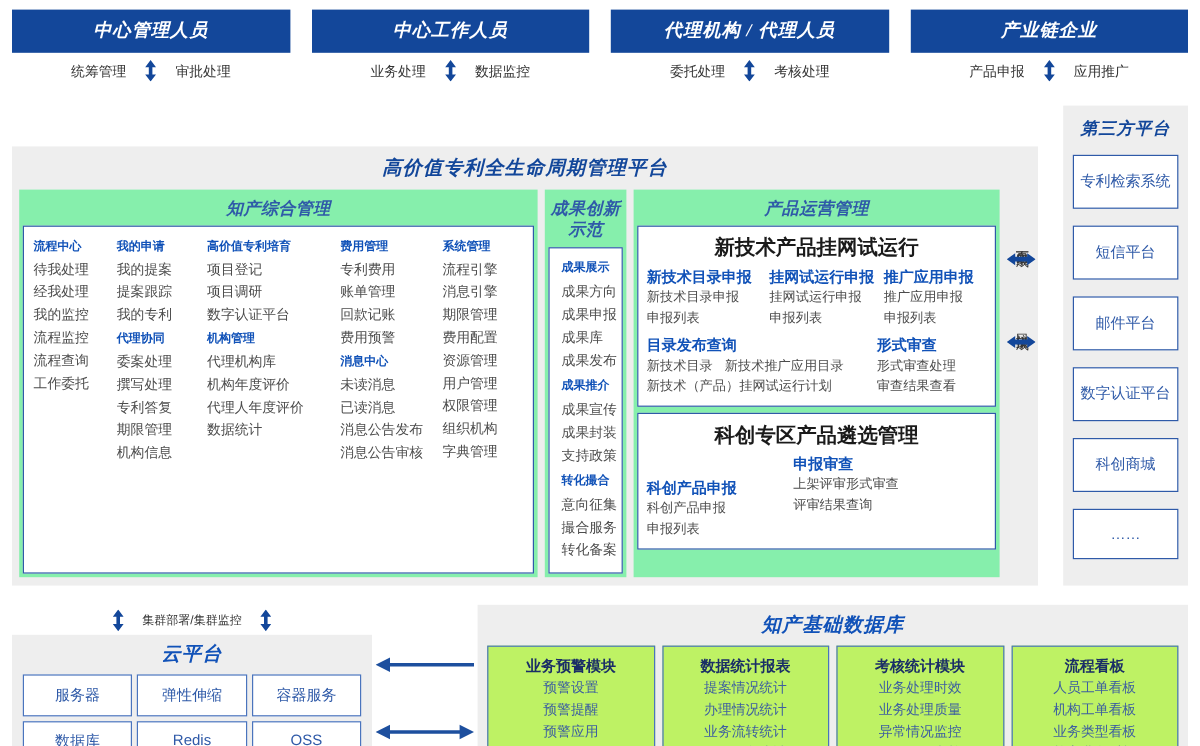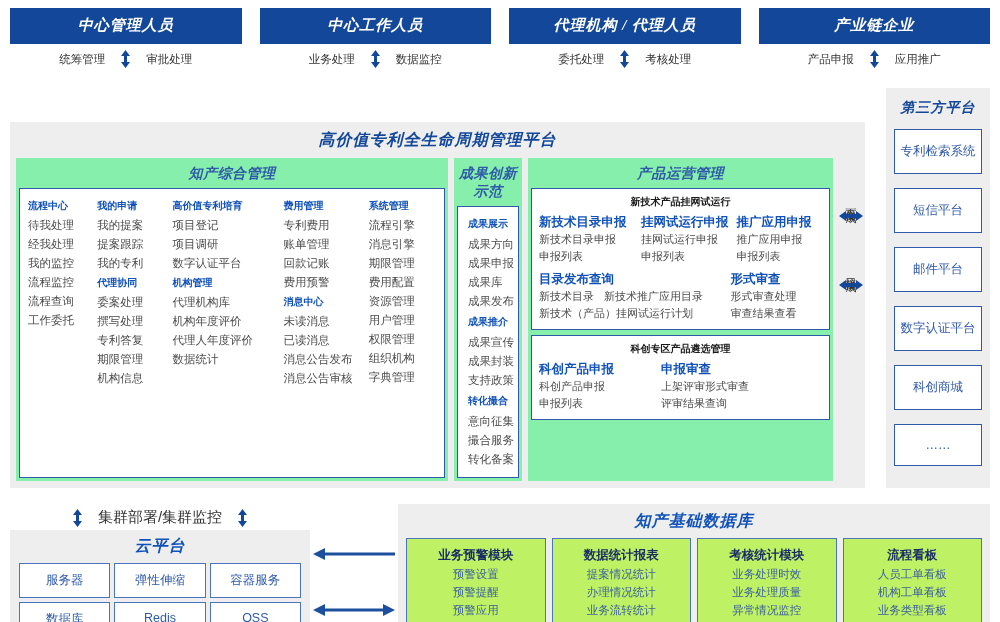--- a/index.html
+++ b/index.html
@@ -73,33 +73,33 @@
   #panel-achievement .grp { line-height:22px; }
 
   
   #panel-product { width:305px; }
   #panel-product .panel-body {
     border:none; background:transparent; padding:0;
     display:flex; flex-direction:column; gap:5px;
   }
   .subbox { background:#fff; border:1.5px solid #2f5aa8; padding:5px 7px 7px 7px; }
   .subbox-title {
-    text-align:center; font-weight:bold; font-size:10px;
+    text-align:center; font-weight:bold; font-size:17px;
     color:#1a1a1a; padding:1px 0 5px 0;
   }
   .prow { display:flex; }
   .prow .col { }
   #panel-product .grp { font-size:12.5px; line-height:17px; }
   #panel-product .itm { font-size:11px; line-height:17px; }
   .pc1 { width:105px; }
   .pc2 { width:98px; }
   .pc3 { width:88px; }
   .qc1 { width:195px; }
   .qc2 { width:93px; }
-  .kc1 { width:122px; }
+  .kc1 { width:122px;margin-top:20px; }
   .kc2 { width:150px; }
   .inline2 { display:flex; gap:10px; }
 
   
   .integration {
     width:26px; display:flex; flex-direction:column;
     align-items:center; justify-content:flex-start;
     padding-top:42px; gap:10px;
   }
   .int-block { display:flex; flex-direction:column; align-items:center; }
@@ -124,21 +124,21 @@
     text-align:center; font-size:12.5px; padding:13px 0;
     margin-bottom:14px; white-space:nowrap;
   }
 
   
   .bottom { display:flex; padding:0 10px; gap:0; align-items:flex-start; }
 
   .cloudwrap { width:300px; position:relative; }
   .cluster {
     display:flex; align-items:center; justify-content:center;
-    gap:14px; padding:4px 0 3px 0; font-size:15px; color:#333;
+    gap:14px; padding:4px 0 3px 0; font-size:10px; color:#333;
   }
   .cloud { background:#eeeeee; padding:4px 9px 10px 9px; }
   .cloud-title {
     text-align:center; color:#1152b8; font-weight:bold; font-style:italic;
     font-size:16px; letter-spacing:1px; padding:2px 0 6px 0;
   }
   .cloud-grid { display:grid; grid-template-columns:repeat(3,1fr); gap:4px; }
   .cloud-cell {
     border:1.5px solid #4a74bd; background:#fff; color:#2f5aa8;
     text-align:center; font-size:12.5px; padding:8px 0; white-space:nowrap;

